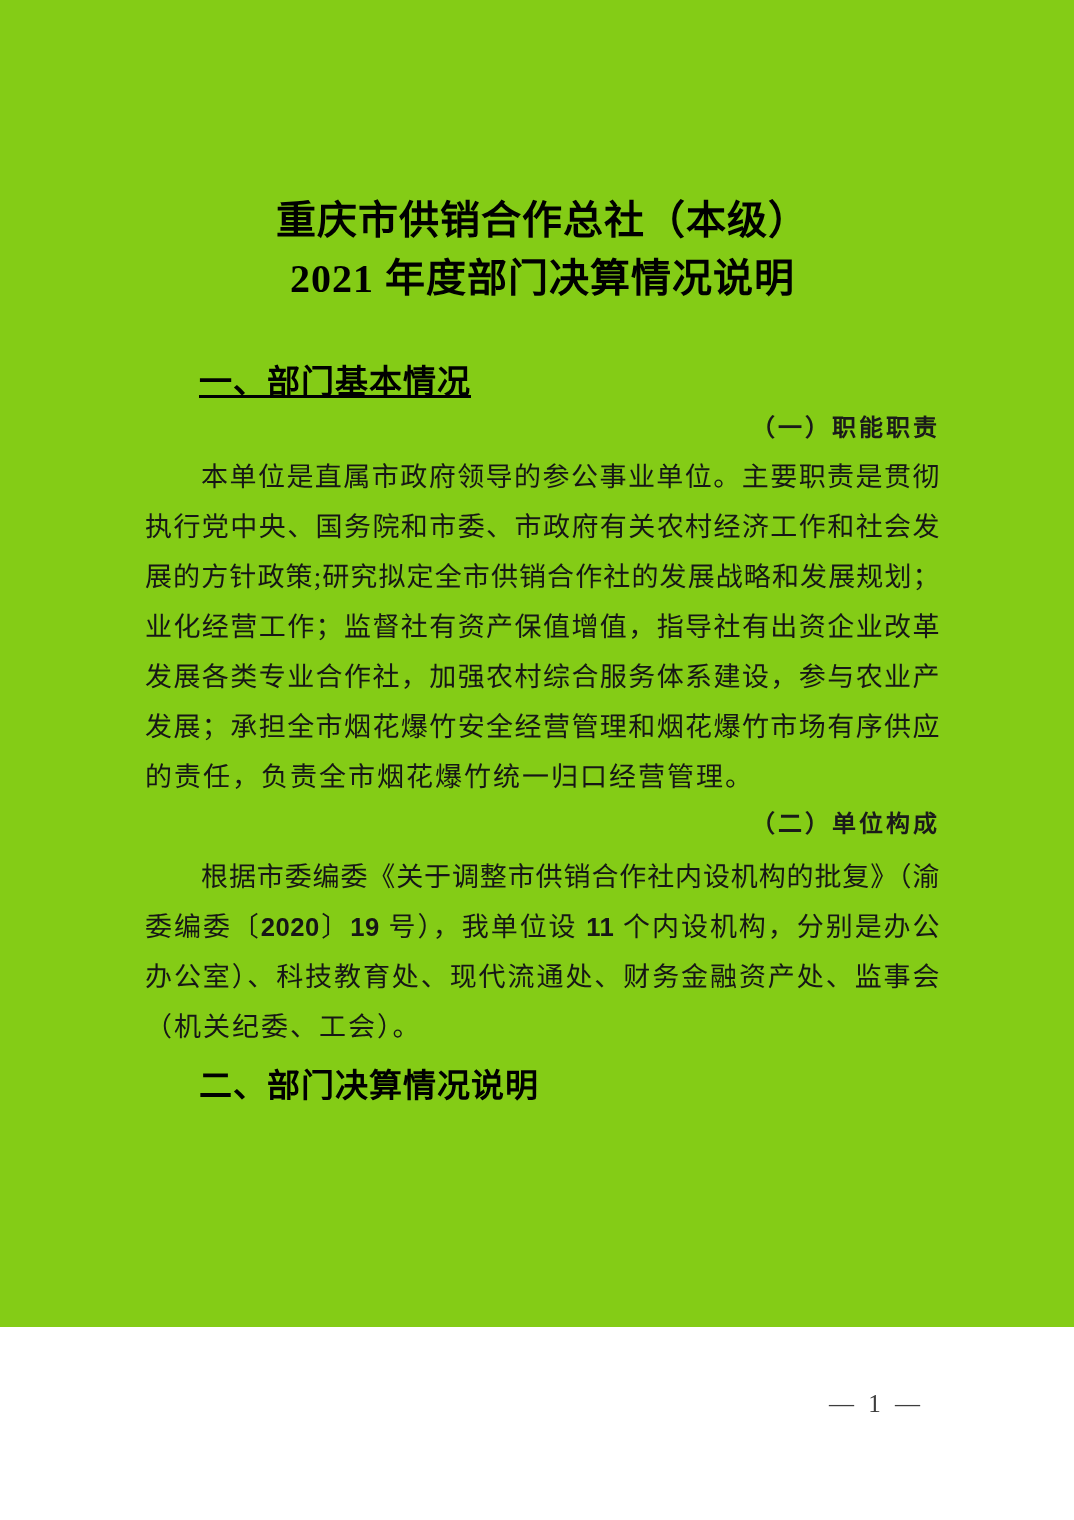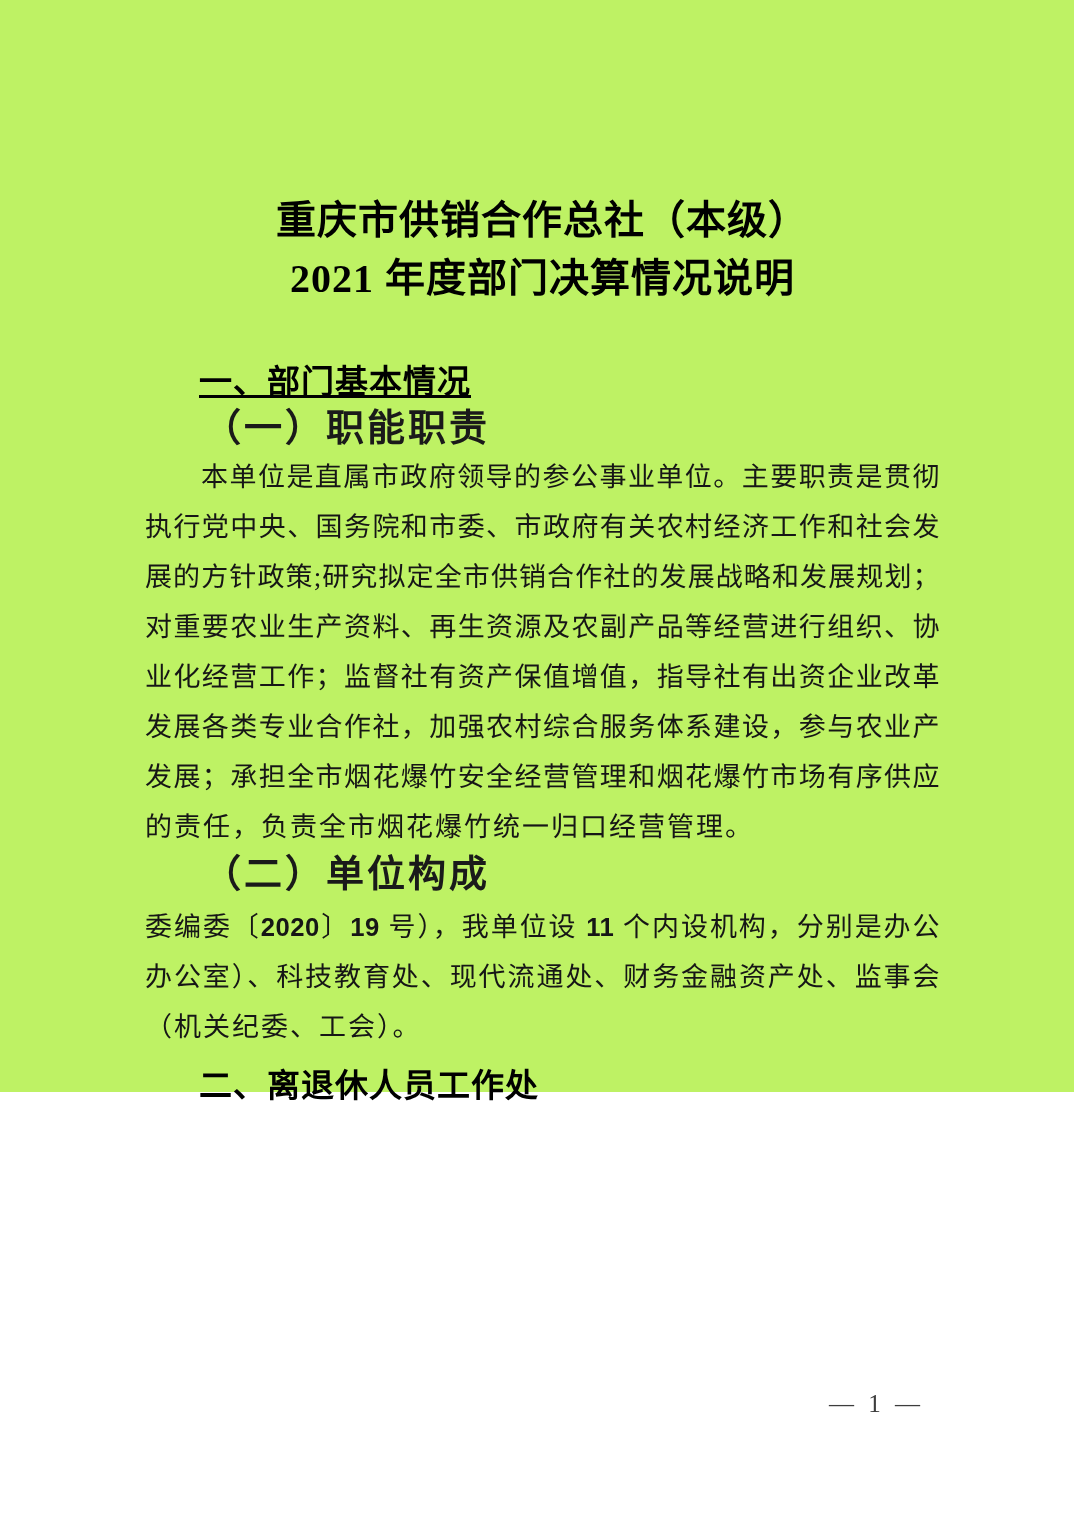--- a/index.html
+++ b/index.html
@@ -8,22 +8,22 @@
     width: 1074px;
     height: 1520px;
     position: relative;
     font-family: "Liberation Serif", "DejaVu Serif", serif;
     color: #111111;
     overflow: hidden;
   }
   .page {
     position: absolute;
     left: 0; top: 0;
-    width: 1074px; height: 1092px;
-    background: #bef264;
+    width: 1074px; height: 1327px;
+    background: #84cc16;
   }
   .content {
     position: absolute;
     left: 145px;
     top: 0;
     width: 795px;
   }
   .doc-title {
     text-align: center;
     font-size: 40px;
@@ -42,24 +42,25 @@
     line-height: 44px;
     padding-left: 54px;
     letter-spacing: 1px;
   }
   .h1.first { margin-top: 52px; text-decoration: underline; }
   .h1.second { margin-top: 12px; }
   .h2-kai {
     font-family: "Liberation Serif", "DejaVu Serif", serif;
     font-weight: 600;
     color: #1a1a1a;
-    font-size: 38px;
+    font-size: 24px;
     line-height: 44px;
     padding-left: 58px;
     letter-spacing: 3px;
+    text-align: right;
   }
   .h2-kai.sub1 { margin-top: 2px; }
   .paragraph { width: 795px; }
   .paragraph.p1 { margin-top: 2px; }
   .paragraph.p2 { margin-top: 6px; }
   .body-line {
     font-size: 27px;
     height: 50px;
     line-height: 50px;
     color: #161616;
@@ -100,33 +101,33 @@
     <div class="doc-title">2021 年度部门决算情况说明</div>
 
     <div class="h1 first">一、部门基本情况</div>
 
     <div class="h2-kai sub1">（一）职能职责</div>
 
     <div class="paragraph p1">
       <div class="body-line indent">本单位是直属市政府领导的参公事业单位。主要职责是贯彻</div>
       <div class="body-line">执行党中央、国务院和市委、市政府有关农村经济工作和社会发</div>
       <div class="body-line">展的方针政策;研究拟定全市供销合作社的发展战略和发展规划；</div>
-      <div class="body-line">对重要农业生产资料、再生资源及农副产品等经营进行组织、协</div>
       <div class="body-line">业化经营工作；监督社有资产保值增值，指导社有出资企业改革</div>
       <div class="body-line">发展各类专业合作社，加强农村综合服务体系建设，参与农业产</div>
       <div class="body-line">发展；承担全市烟花爆竹安全经营管理和烟花爆竹市场有序供应</div>
       <div class="body-line last">的责任，负责全市烟花爆竹统一归口经营管理。</div>
     </div>
 
     <div class="h2-kai">（二）单位构成</div>
 
     <div class="paragraph p2">
+      <div class="body-line indent">根据市委编委《关于调整市供销合作社内设机构的批复》（渝</div>
       <div class="body-line">委编委〔<span class="num">2020</span>〕<span class="num">19</span> 号），我单位设 <span class="num">11</span> 个内设机构，分别是办公</div>
       <div class="body-line">办公室）、科技教育处、现代流通处、财务金融资产处、监事会</div>
       <div class="body-line last">（机关纪委、工会）。</div>
     </div>
 
-    <div class="h1 second">二、离退休人员工作处</div>
+    <div class="h1 second">二、部门决算情况说明</div>
 
   </div>
 
   <div class="footer">— 1 —</div>
 </div>
 
 </body></html>

